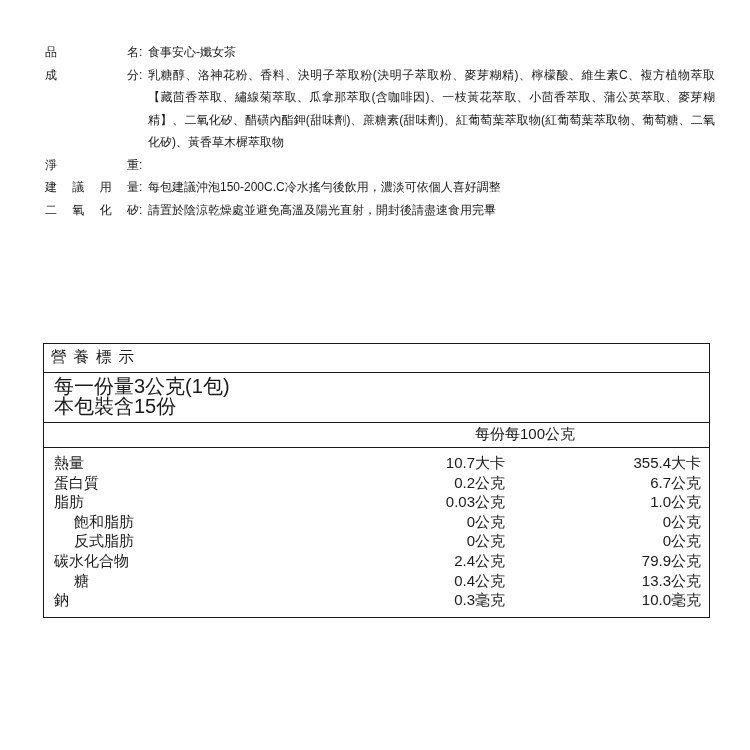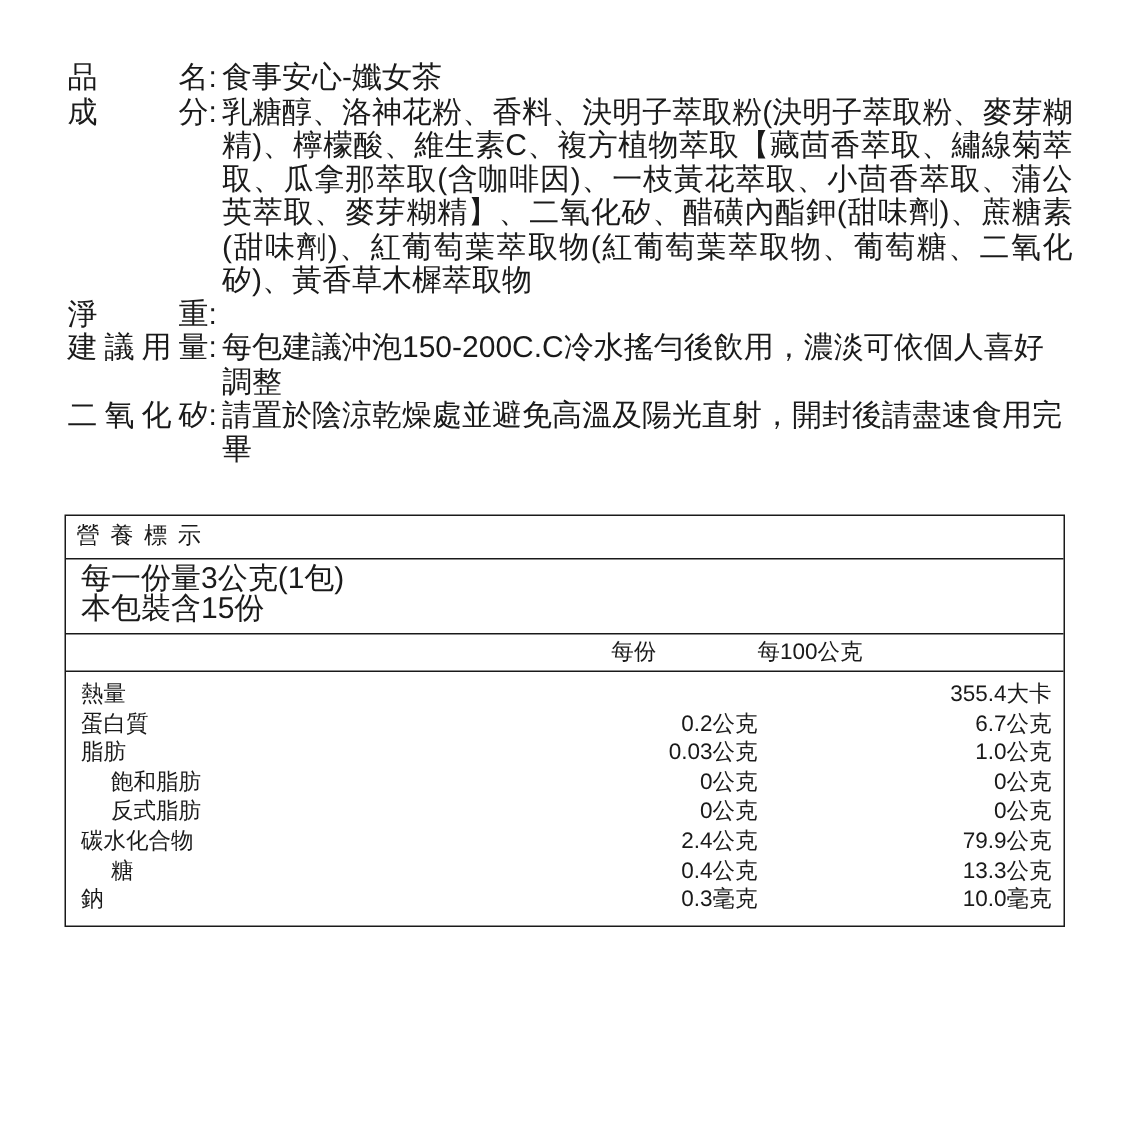--- a/index.html
+++ b/index.html
@@ -19,21 +19,21 @@
   
   #product-info {
     position: absolute;
     left: 45px;
     top: 41px;
     width: 670px;
   }
   .info-row {
     display: flex;
     align-items: flex-start;
-    font-size: 20px;
+    font-size: 12px;
     line-height: 22.5px;
   }
   .info-label {
     width: 94px;
     flex: 0 0 94px;
     text-align: justify;
     text-align-last: justify;
     text-justify: inter-character;
     white-space: nowrap;
   }
@@ -101,21 +101,21 @@
     width: 165px;
     text-align: right;
     box-sizing: border-box;
   }
   .col-hundred {
     flex: 1 1 auto;
     text-align: right;
     padding-right: 8px;
     box-sizing: border-box;
   }
-  .nt-colhead .col-per { text-align: center; }
+  .nt-colhead .col-per { }
   .nt-colhead .col-hundred { text-align: left; padding-right: 8px; }
 </style>
 </head>
 <body>
 
 <div id="product-info">
   <div class="info-row">
     <span class="info-label">品名</span>
       <span class="info-colon">:</span>
       <span class="info-value nowrap">食事安心-孅女茶</span>
@@ -151,20 +151,21 @@
 
   <div class="nt-colhead">
     <span class="col-name"></span>
     <span class="col-per">每份</span>
     <span class="col-hundred">每100公克</span>
   </div>
 
   <div class="nt-body">
     <div class="nt-row">
       <span class="col-name">熱量</span>
+      <span class="col-per">10.7大卡</span>
       <span class="col-hundred">355.4大卡</span>
     </div>
     <div class="nt-row">
       <span class="col-name">蛋白質</span>
       <span class="col-per">0.2公克</span>
       <span class="col-hundred">6.7公克</span>
     </div>
     <div class="nt-row">
       <span class="col-name">脂肪</span>
       <span class="col-per">0.03公克</span>

